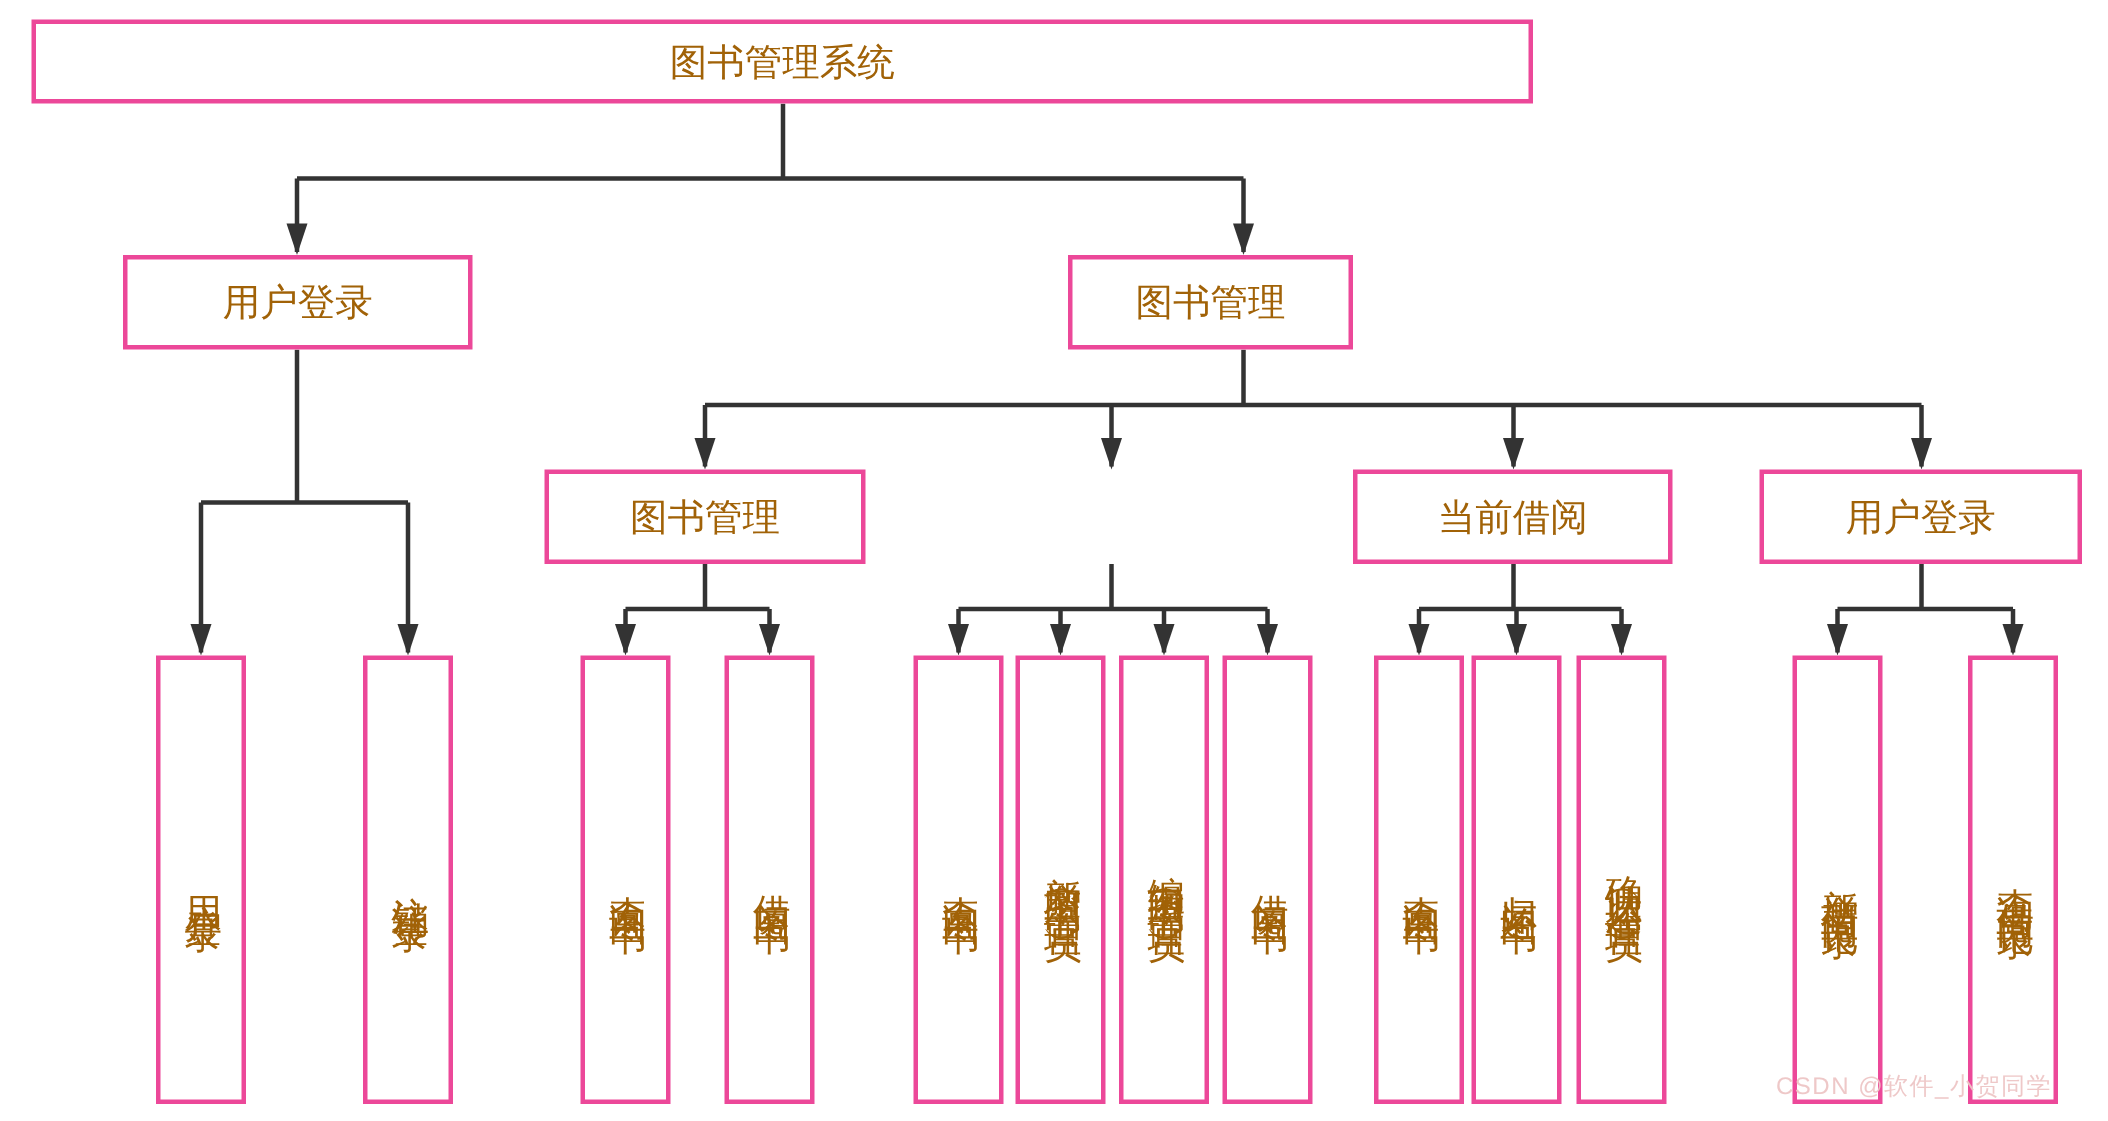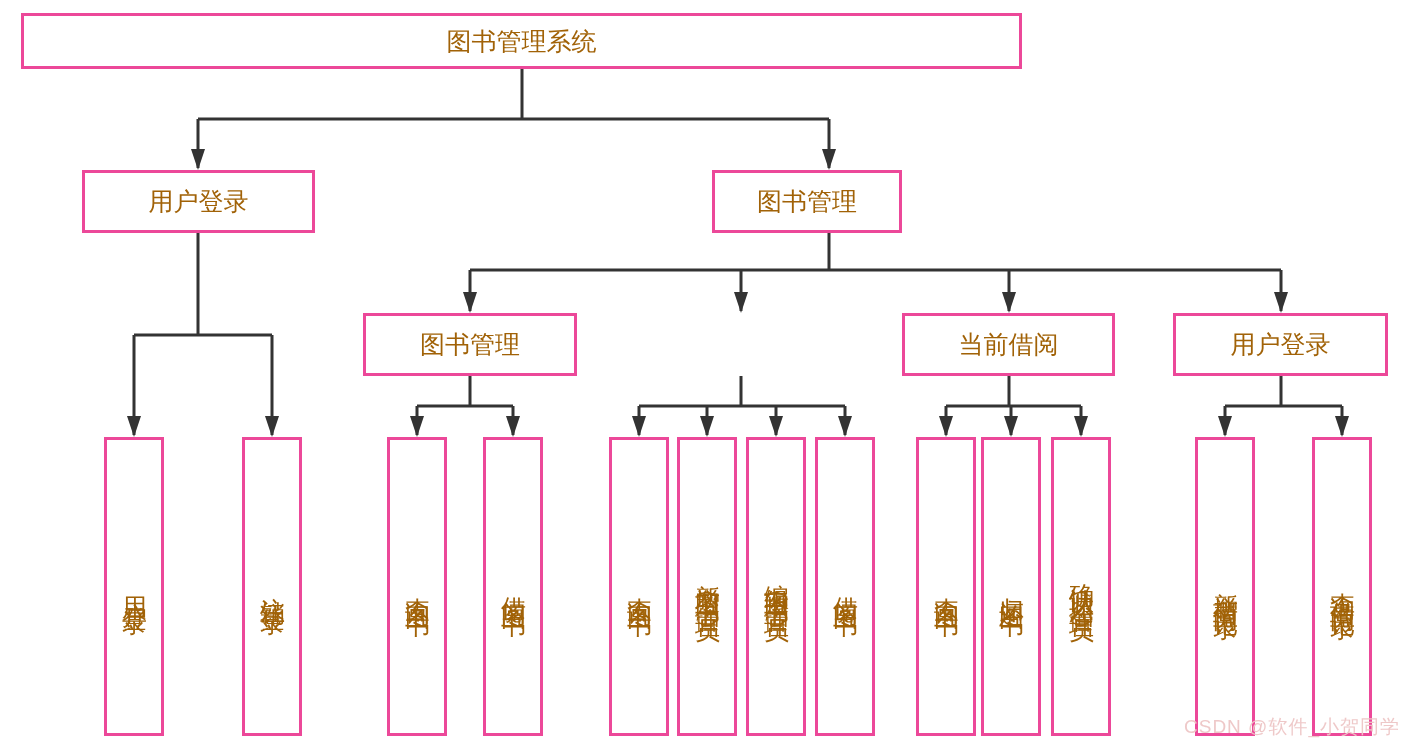--- a/index.html
+++ b/index.html
@@ -38,21 +38,21 @@
     text-align: center;
     line-height: 52px;
     letter-spacing: 5px;
     padding: 4px 0;
   }
   #watermark {
     position: absolute;
     left: 1184px;
     top: 714px;
     z-index: 6;
-    font-size: 19px;
+    font-size: 16px;
     letter-spacing: 1px;
     color: #eec6c6;
     opacity: 0.95;
     white-space: nowrap;
   }
 </style>
 </head>
 <body>
 
 <div id="canvas">

